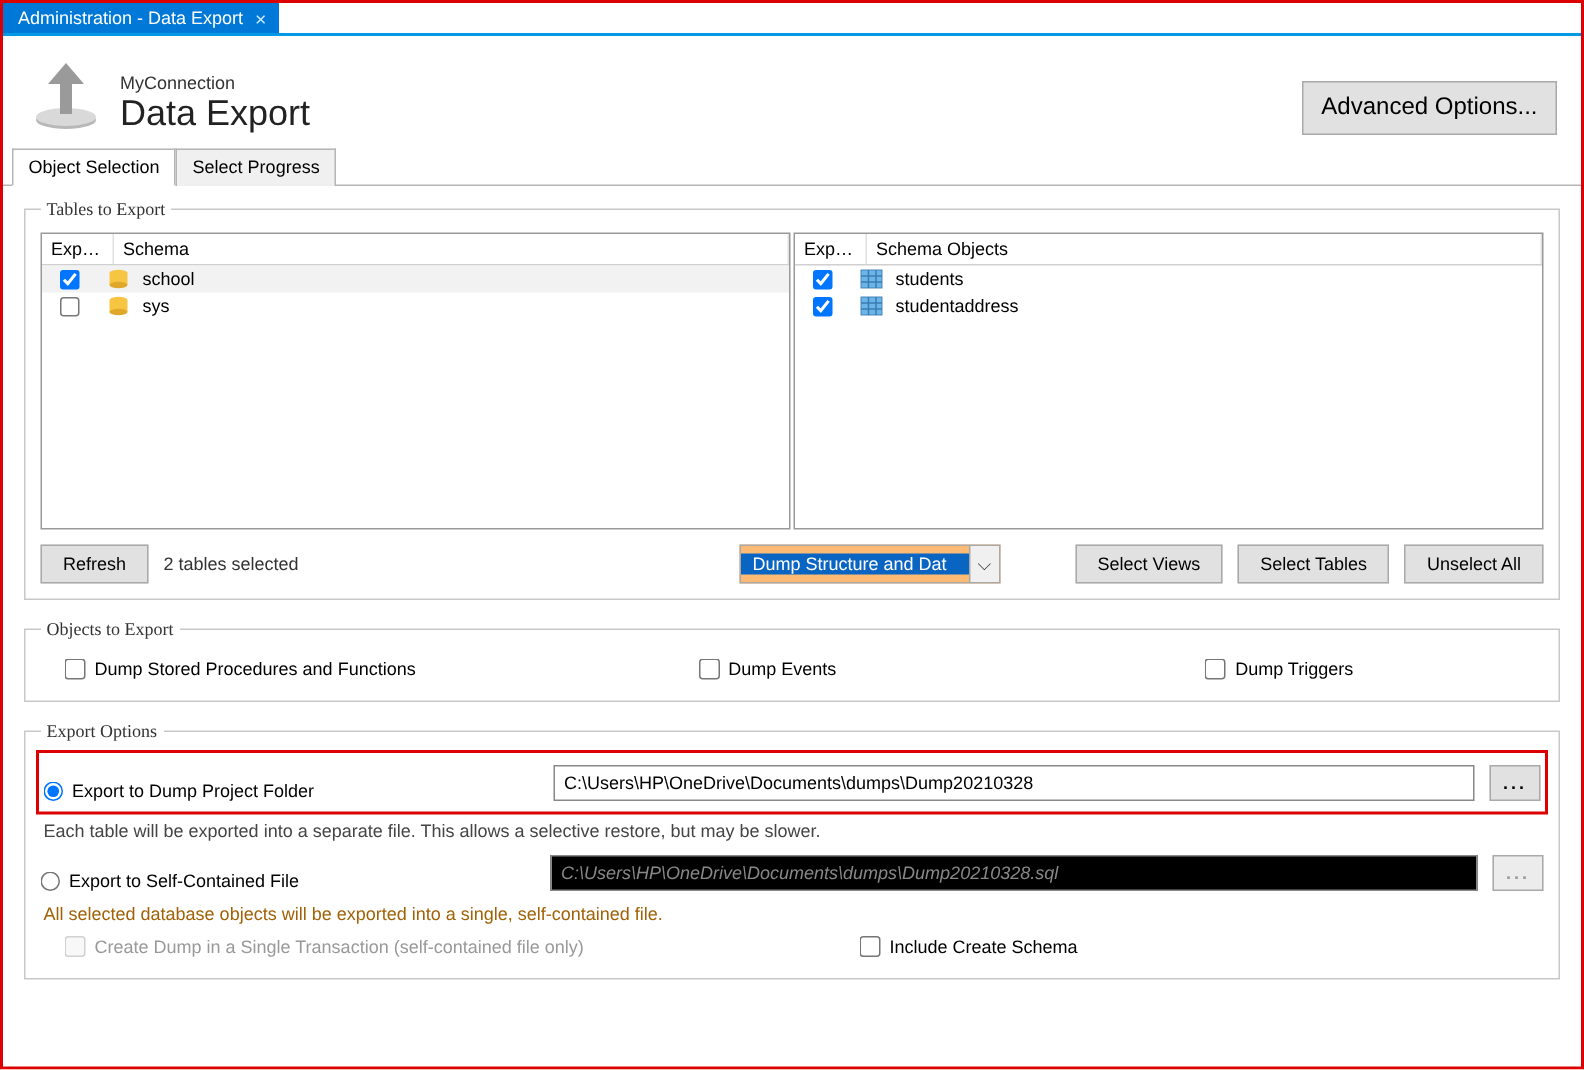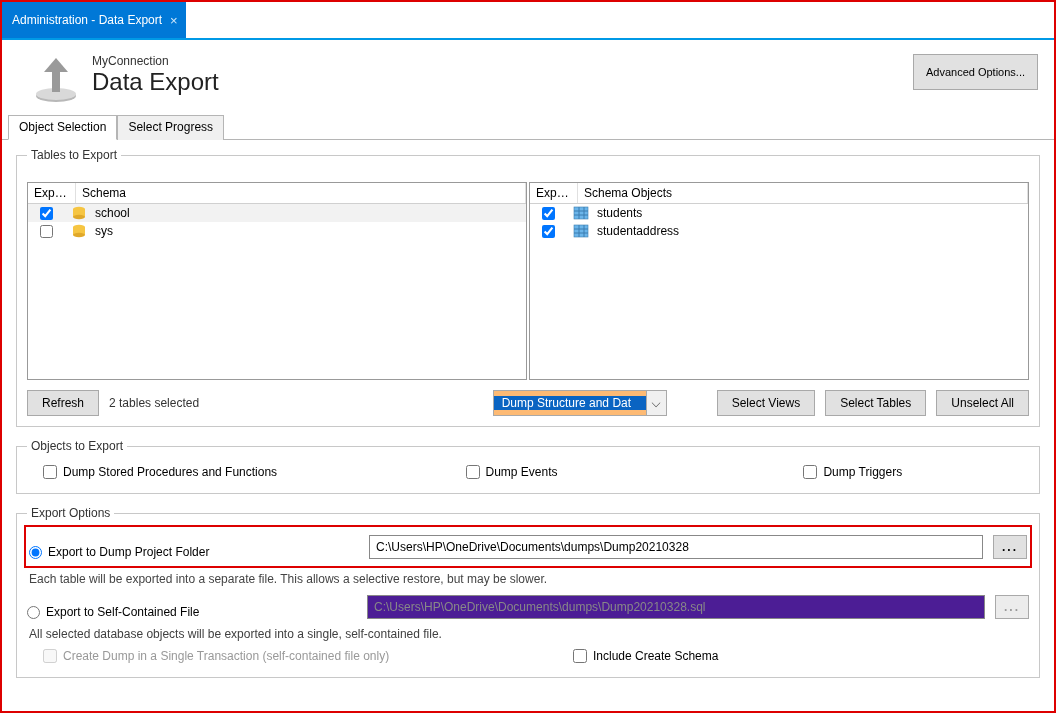--- a/index.html
+++ b/index.html
@@ -1,39 +1,39 @@
 <!DOCTYPE html>
 <html><head>
 <meta charset="utf-8">
 <style>
 * { box-sizing: border-box; margin: 0; padding: 0; font-family: "Segoe UI", Tahoma, sans-serif; font-size: 12px; }
 body { background: #fff; }
 .outer-frame { width: 1056px; height: 713px; border: 2px solid #d00; position: relative; background: #fff; }
 
-.tab-bar { background: #fff; height: 38px; display: flex; align-items: stretch; border-bottom: 2px solid #0099e6; }
+.tab-bar { background: #fff; height: 22px; display: flex; align-items: stretch; border-bottom: 2px solid #0099e6; }
 .doc-tab { background: #0078d7; color: #fff; padding: 3px 8px 3px 10px; display: flex; align-items: center; gap: 8px; font-size: 12px; }
 .doc-tab .close-x { font-size: 13px; cursor: pointer; color: #cfe8fa; }
 
-.header-area { display: flex; align-items: flex-start; padding: 14px 16px 6px 16px; margin-left: 12px; }
+.header-area { display: flex; align-items: flex-end; padding: 14px 16px 6px 16px; }
 .header-icon { width: 52px; height: 52px; margin-right: 10px; position: relative; }
 .header-titles { flex: 1; }
 .conn-name { font-size: 12px; color: #333; }
 .page-title { font-size: 24px; font-weight: 400; color: #222; }
-.adv-btn { border: 1px solid #a9a9a9; background: #e1e1e1; padding: 8px 12px; cursor: pointer; font-size: 11px; height: 36px; }
+.adv-btn { border: 1px solid #a9a9a9; background: #e1e1e1; padding: 8px 12px; cursor: pointer; font-size: 16px; height: 36px; }
 
 .sub-tabs { display: flex; border-bottom: 1px solid #b5b5b5; padding-left: 6px; margin-top: 2px; }
 .sub-tab { padding: 4px 10px 5px 10px; border: 1px solid #b5b5b5; border-bottom: none; background: #f0f0f0; margin-right: 0px; cursor: pointer; position: relative; top: 1px; }
 .sub-tab.active { background: #fff; border-bottom: 1px solid #fff; }
 
 .content { padding: 8px 14px 10px 14px; }
 
 fieldset { border: 1px solid #c8c8c8; padding: 8px 10px 10px 10px; margin-bottom: 12px; }
-legend { padding: 0 4px; font-size: 12px; color: #333; }
-
-.tables-row { display: flex; gap: 2px; margin-top: 12px; }
+legend { padding: 0 4px; font-size: 12px; color: #333; font-family: Liberation Serif, serif; }
+
+.tables-row { display: flex; gap: 2px; }
 .list-box { border: 1px solid #999; flex: 1; height: 198px; background: #fff; overflow: auto; }
 .list-head { display: flex; border-bottom: 1px solid #d0d0d0; background: #fff; }
 .list-head .col { padding: 3px 6px; border-right: 1px solid #e0e0e0; font-size: 12px; }
 .col-exp { width: 48px; }
 .col-main { flex: 1; }
 .list-row { display: flex; align-items: center; padding: 2px 6px; gap: 2px; }
 .list-row.selected { background: #f2f2f2; }
 .chk { width: 13px; height: 13px; margin-left: 6px; margin-right: 16px; }
 .db-icon, .tbl-icon { width: 16px; height: 14px; margin-right: 6px; display: inline-block; }
 
@@ -45,25 +45,25 @@
 .spacer { flex: 1; }
 .sel-count { font-size: 12px; color: #333; }
 
 .obj-export-row { display: flex; gap: 40px; padding: 4px 0; }
 .chk-label { display: flex; align-items: flex-start; gap: 6px; font-size: 12px; padding-left: 16px; }
 .chk-label input { width: 14px; height: 14px; }
 
 .export-opt-row { display: flex; align-items: center; gap: 10px; padding: 4px 0; }
 .radio-lbl { display: flex; align-items: center; gap: 6px; width: 330px; margin-top: 11px; }
 .path-input { flex: 1; border: 1px solid #888; padding: 3px 6px; height: 24px; background: #fff; }
-.path-input.disabled { color: #888; background: #4c1d95; }
+.path-input.disabled { color: #888; background: #000000; font-style: italic; }
 .browse-btn { border: 1px solid #a9a9a9; background: #e1e1e1; width: 34px; height: 24px; cursor: pointer; font-weight: bold; letter-spacing: 2px; display: flex; align-items: center; justify-content: center; }
 .browse-btn.disabled { color: #999; background: #ececec; cursor: default; }
 .hint { font-size: 12px; color: #444; padding: 4px 2px; }
-.hint.disabled { color: #404040; }
+.hint.disabled { color: #a16207; }
 .highlight-row { border: 2px solid #d00; padding: 3px; margin: -3px -3px 0 -3px; }
 
 .disabled-label { color: #999; }
 
 
 .db-icon svg, .tbl-icon svg { display: block; }
 </style>
 </head>
 <body>
 

